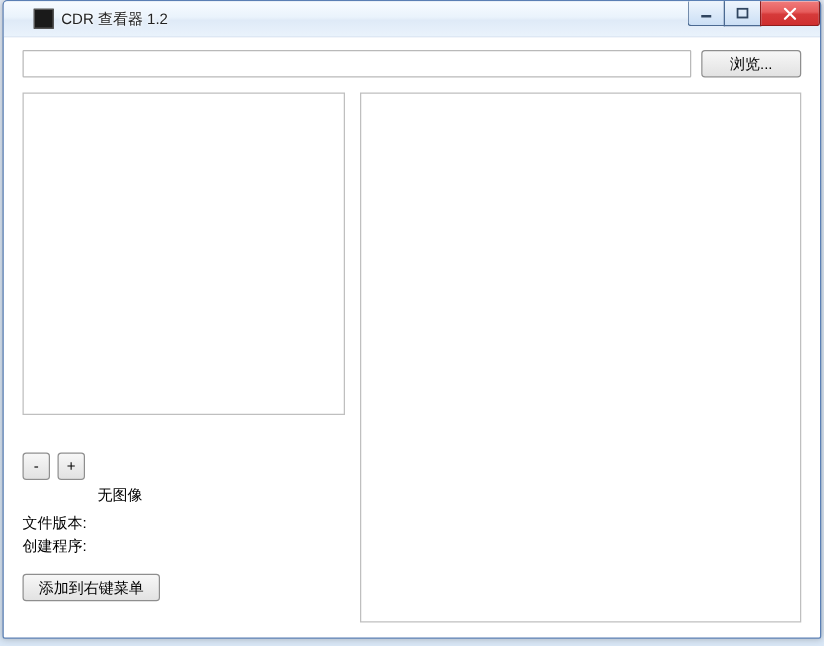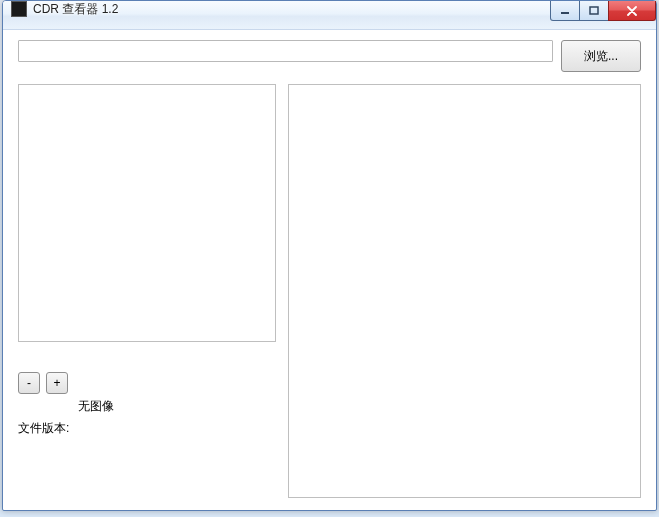--- a/index.html
+++ b/index.html
@@ -28,22 +28,24 @@
     flex-direction: column;
     box-sizing: border-box;
   }
 
   
   .titlebar {
     height: 28px;
     background: linear-gradient(to bottom, #f7fbff 0%, #eaf3fc 45%, #dfeaf7 55%, #eaf3fc 100%);
     border-bottom: 1px solid #c9d8ec;
     display: flex;
+    align-items: center;
     border-radius: 3px 3px 0 0;
     position: relative;
+    padding-left: 16px;
   }
   .app-icon {
     width: 16px;
     height: 16px;
     margin: 0 6px 0 8px;
     background: #1a1a1a;
     display: inline-block;
     border: 1px solid #555;
     box-sizing: border-box;
   }
@@ -104,21 +106,21 @@
     flex: 1;
     height: 22px;
     border: 1px solid #b9b9b9;
     border-radius: 1px;
     background: #fff;
     padding: 0 4px;
     font: inherit;
     box-sizing: border-box;
   }
   .btn {
-    height: 32px;
+    height: 22px;
     min-width: 80px;
     padding: 0 12px;
     border: 1px solid #8e8e8e;
     border-radius: 3px;
     background: linear-gradient(to bottom, #f7f7f7, #e2e2e2);
     font: inherit;
     cursor: pointer;
     box-sizing: border-box;
   }
 
@@ -223,22 +225,29 @@
           <button class="sq-btn">-</button>
           <button class="sq-btn">+</button>
           <span class="no-image">无图像</span>
         </div>
 
         <div class="info-block">
           <div>
             <span>文件版本:</span>
             <span></span>
           </div>
+          <div>
+            <span>创建程序:</span>
+            <span></span>
+          </div>
         </div>
 
+        <div class="ctx-btn-wrap">
+          <button class="btn" style="min-width:auto;">添加到右键菜单</button>
+        </div>
 
       </div>
 
       <div class="right-panel"></div>
 
     </div>
 
   </div>
 </div>
 

